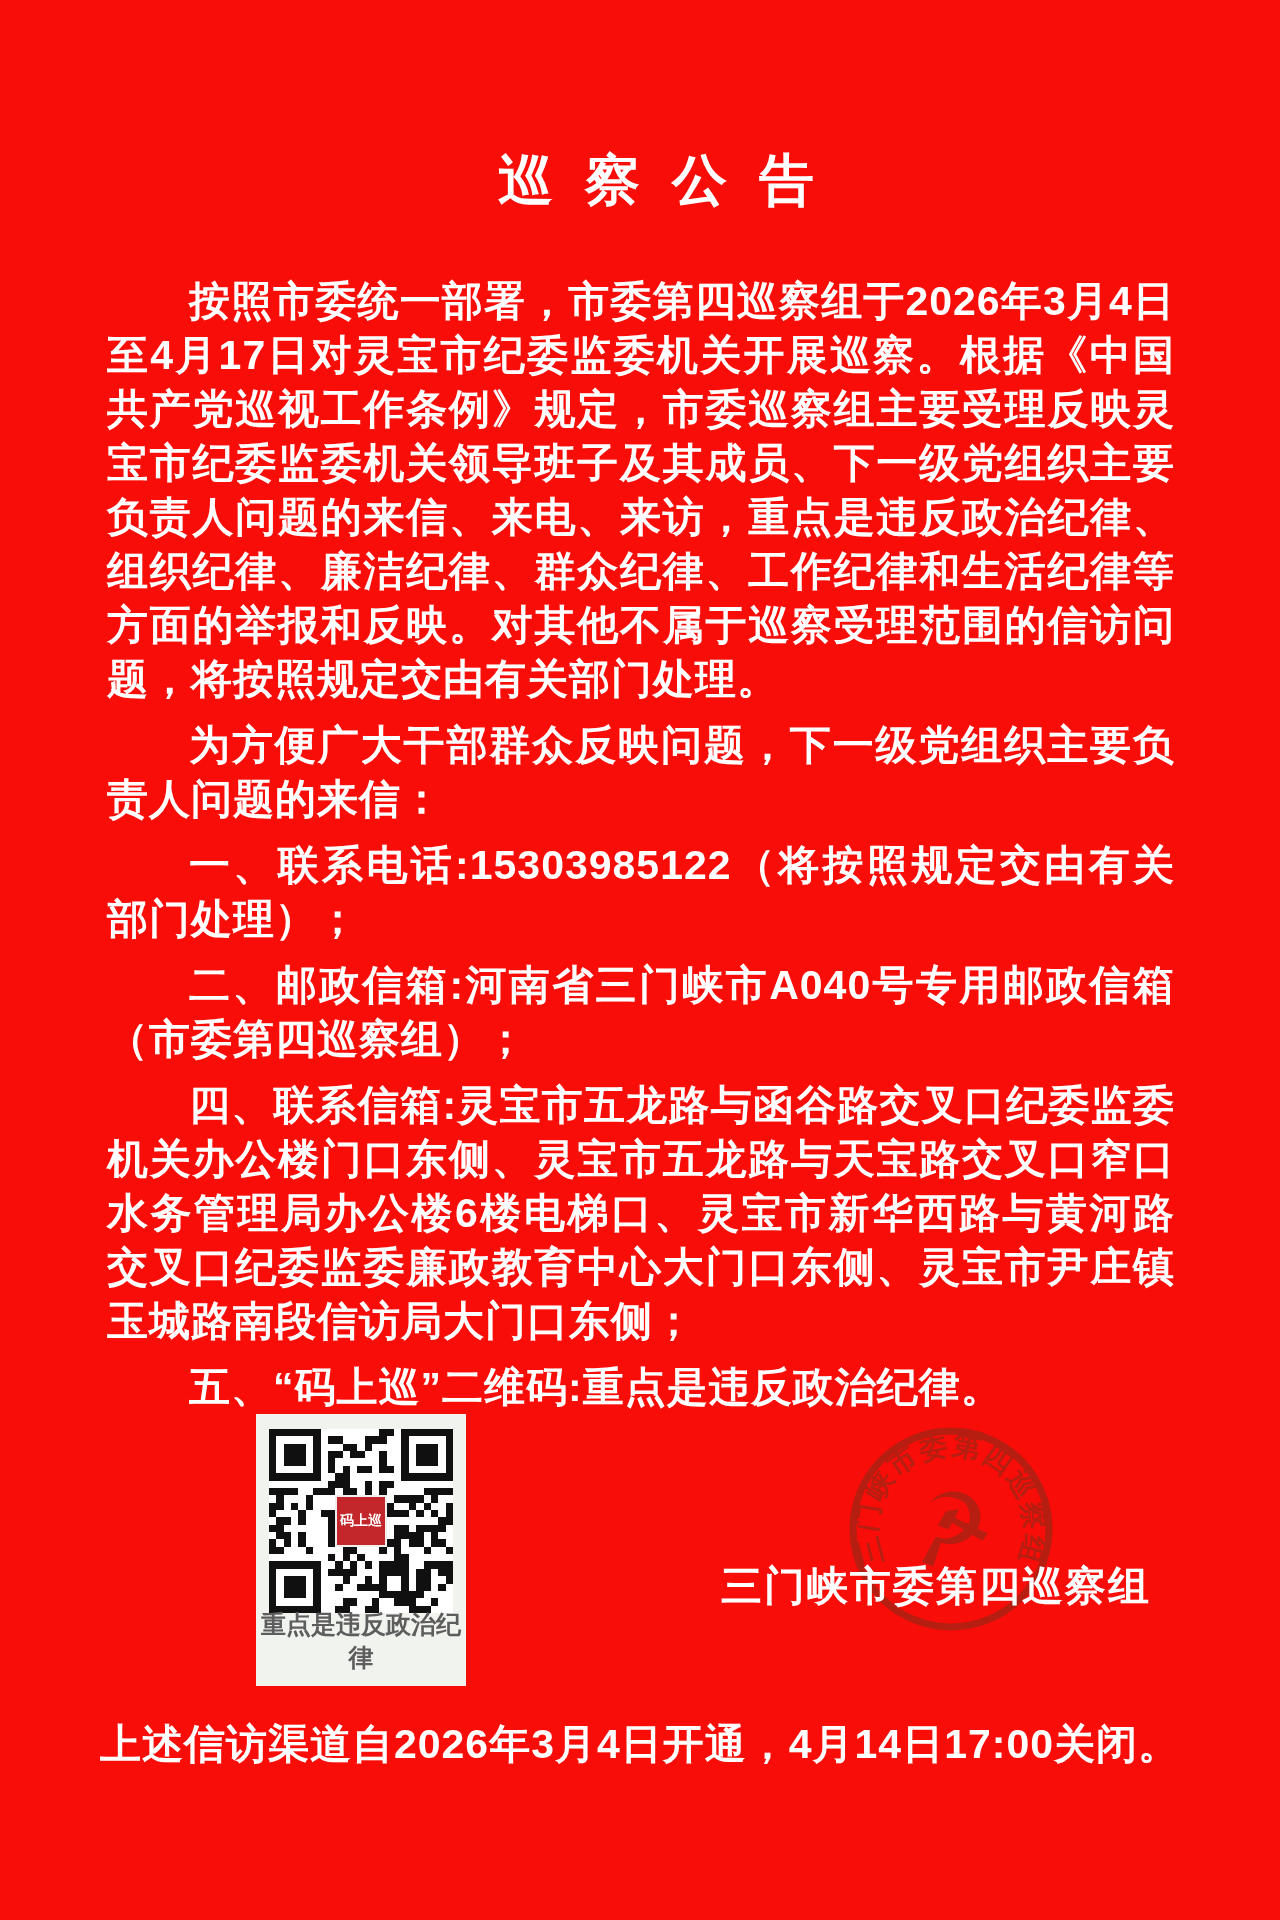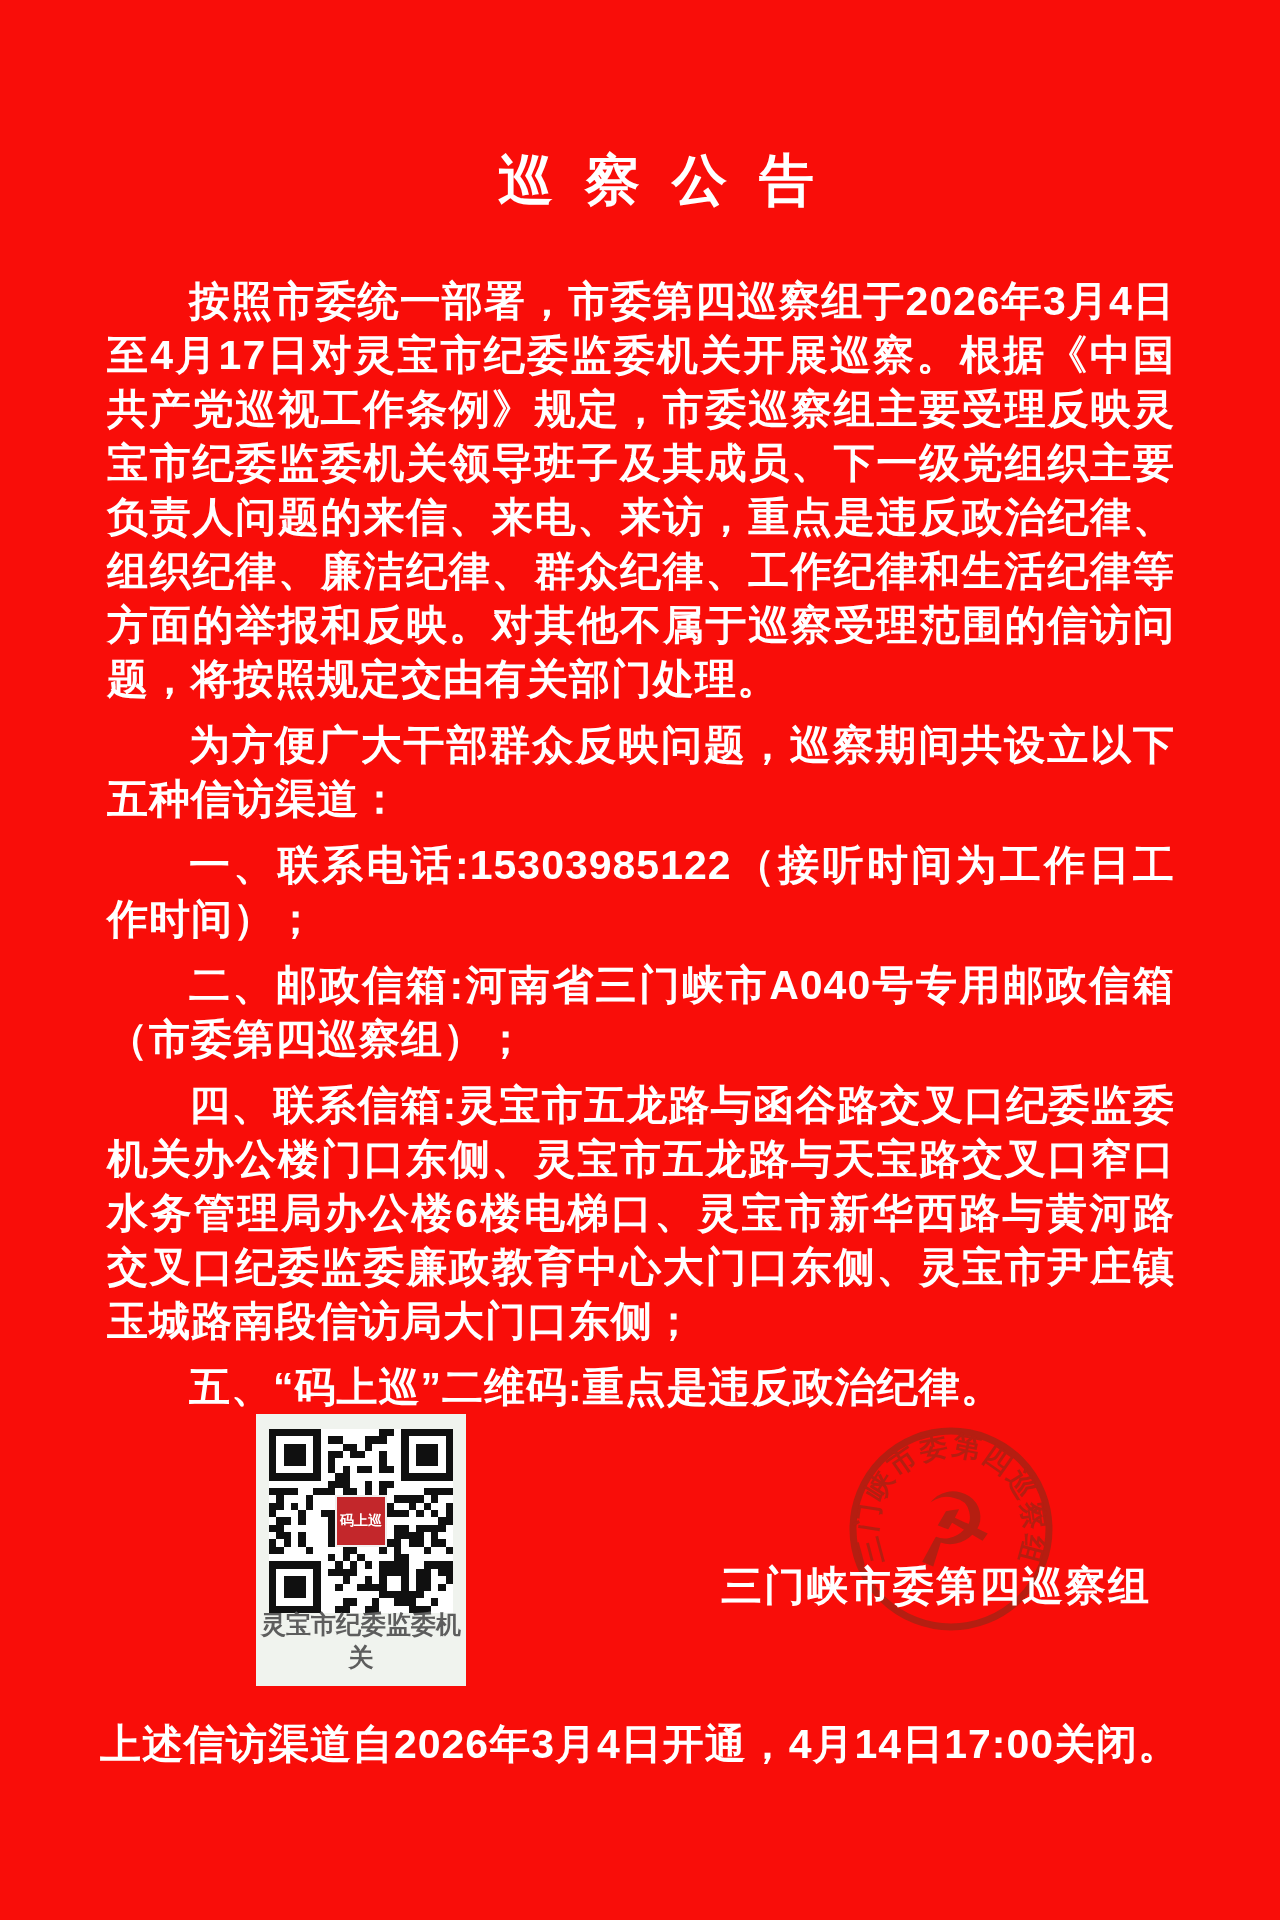--- a/index.html
+++ b/index.html
@@ -89,22 +89,22 @@
 </style>
 </head>
 <body>
 
 <div class="poster">
 
   <h1 class="title">巡察公告</h1>
 
   <div class="content">
     <p>按照市委统一部署，市委第四巡察组于2026年3月4日至4月17日对灵宝市纪委监委机关开展巡察。根据《中国共产党巡视工作条例》规定，市委巡察组主要受理反映灵宝市纪委监委机关领导班子及其成员、下一级党组织主要负责人问题的来信、来电、来访，重点是违反政治纪律、组织纪律、廉洁纪律、群众纪律、工作纪律和生活纪律等方面的举报和反映。对其他不属于巡察受理范围的信访问题，将按照规定交由有关部门处理。</p>
-    <p>为方便广大干部群众反映问题，巡察期间共设立以下五种信访渠道：</p>
-    <p>一、联系电话:15303985122（接听时间为工作日工作时间）；</p>
+    <p>为方便广大干部群众反映问题，下一级党组织主要负责人问题的来信：</p>
+    <p>一、联系电话:15303985122（将按照规定交由有关部门处理）；</p>
     <p>二、邮政信箱:河南省三门峡市A040号专用邮政信箱（市委第四巡察组）；</p>
     <p>四、联系信箱:灵宝市五龙路与函谷路交叉口纪委监委机关办公楼门口东侧、灵宝市五龙路与天宝路交叉口窄口水务管理局办公楼6楼电梯口、灵宝市新华西路与黄河路交叉口纪委监委廉政教育中心大门口东侧、灵宝市尹庄镇玉城路南段信访局大门口东侧；</p>
     <p>五、“码上巡”二维码:重点是违反政治纪律。</p>
   </div>
 
   <div class="qr-card">
     <svg class="qr-svg" viewBox="0 0 25 25" shape-rendering="crispEdges" xmlns="http://www.w3.org/2000/svg">
         <rect x="0" y="0" width="25" height="25" fill="#ffffff"></rect>
         <rect x="15" y="0" width="1" height="1" fill="#101010"></rect>
         <rect x="16" y="0" width="1" height="1" fill="#101010"></rect>
@@ -318,21 +318,21 @@
         <rect x="18" y="0" width="7" height="7" fill="#101010"></rect>
         <rect x="19" y="1" width="5" height="5" fill="#ffffff"></rect>
         <rect x="20" y="2" width="3" height="3" fill="#101010"></rect>
         <rect x="0" y="18" width="7" height="7" fill="#101010"></rect>
         <rect x="1" y="19" width="5" height="5" fill="#ffffff"></rect>
         <rect x="2" y="20" width="3" height="3" fill="#101010"></rect>
       </svg>
     <div class="qr-badge">
       <span>码上巡</span>
     </div>
-    <div class="qr-caption">灵宝市纪委监委机关</div>
+    <div class="qr-caption">重点是违反政治纪律</div>
   </div>
 
   <div class="seal">
     <svg width="210" height="210" viewBox="0 0 210 210" xmlns="http://www.w3.org/2000/svg">
       <circle cx="105" cy="105" r="98" fill="none" stroke="#b02012" stroke-width="7"></circle>
       <defs>
         <path id="sealArc" d="M 35.5 130.3 A 74 74 0 1 1 174.5 130.3" fill="none"></path>
       </defs>
       <text font-family="Liberation Sans, sans-serif" font-weight="bold" font-size="28" fill="#b02012" letter-spacing="2">
         <textPath href="#sealArc" startOffset="50%" text-anchor="middle">三门峡市委第四巡察组</textPath>

